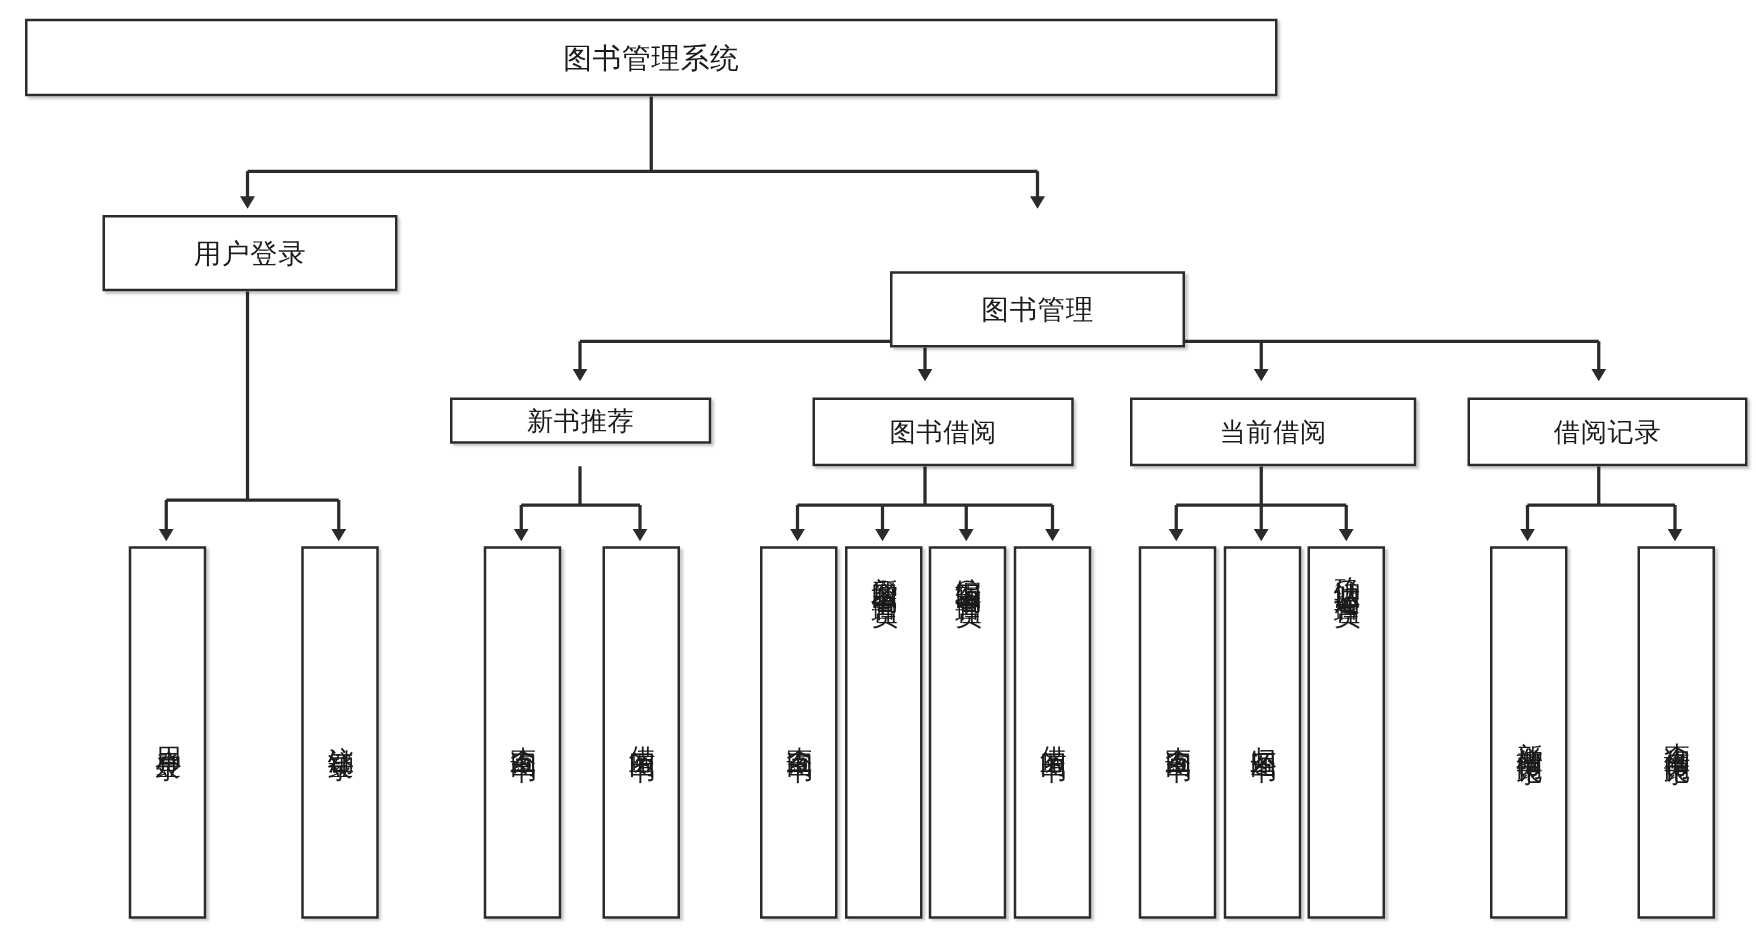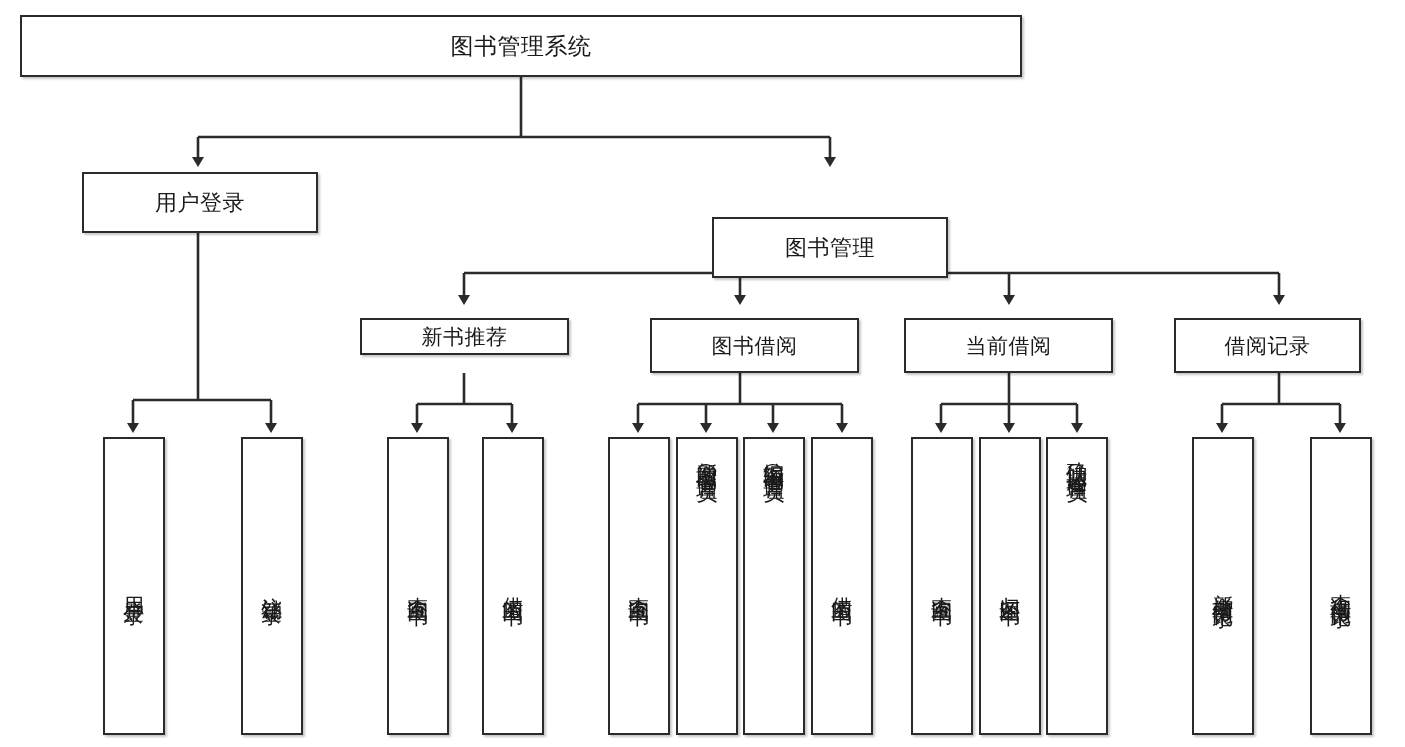--- a/index.html
+++ b/index.html
@@ -137,25 +137,25 @@
   </div>
 
   <div class="node level3" style="left:360px; top:318px; width:209px; height:37px;">
     <span class="label">新书推荐</span>
   </div>
 
   <div class="node level3" style="left:635px; top:318px; width:209px; height:55px;margin-left:15px;">
     <span class="label">图书借阅</span>
   </div>
 
-  <div class="node level3" style="left:904px; top:318px; width:209px; height:55px;">
+  <div class="node level3" style="left:904px; top:318px; width:229px; height:55px;">
     <span class="label">当前借阅</span>
   </div>
 
-  <div class="node level3" style="left:1174px; top:318px; width:187px; height:55px;">
+  <div class="node level3" style="left:1174px; top:318px; width:224px; height:55px;">
     <span class="label">借阅记录</span>
   </div>
 
   <div class="node leaf" style="left:103px; top:437px; width:62px; height:298px;">
     <span class="label">用户登录</span>
   </div>
   <div class="node leaf" style="left:241px; top:437px; width:62px; height:298px;">
     <span class="label">注销登录</span>
   </div>
 

